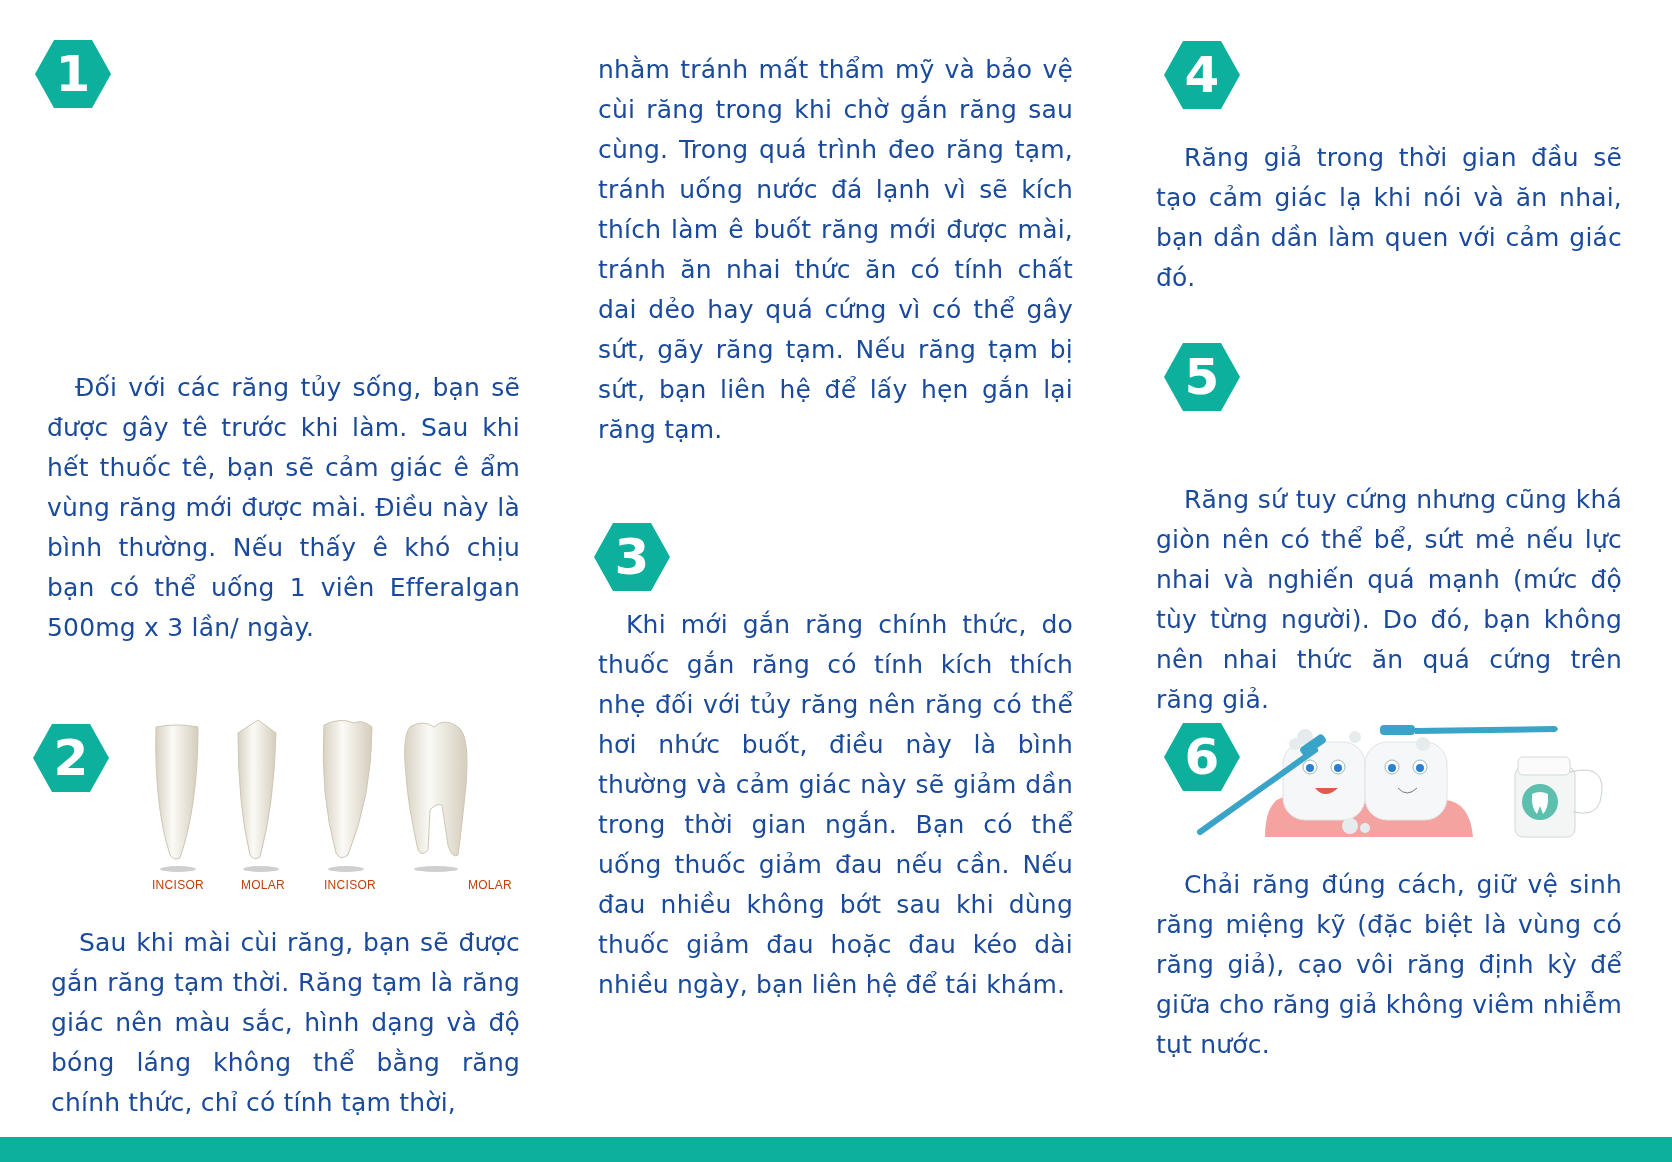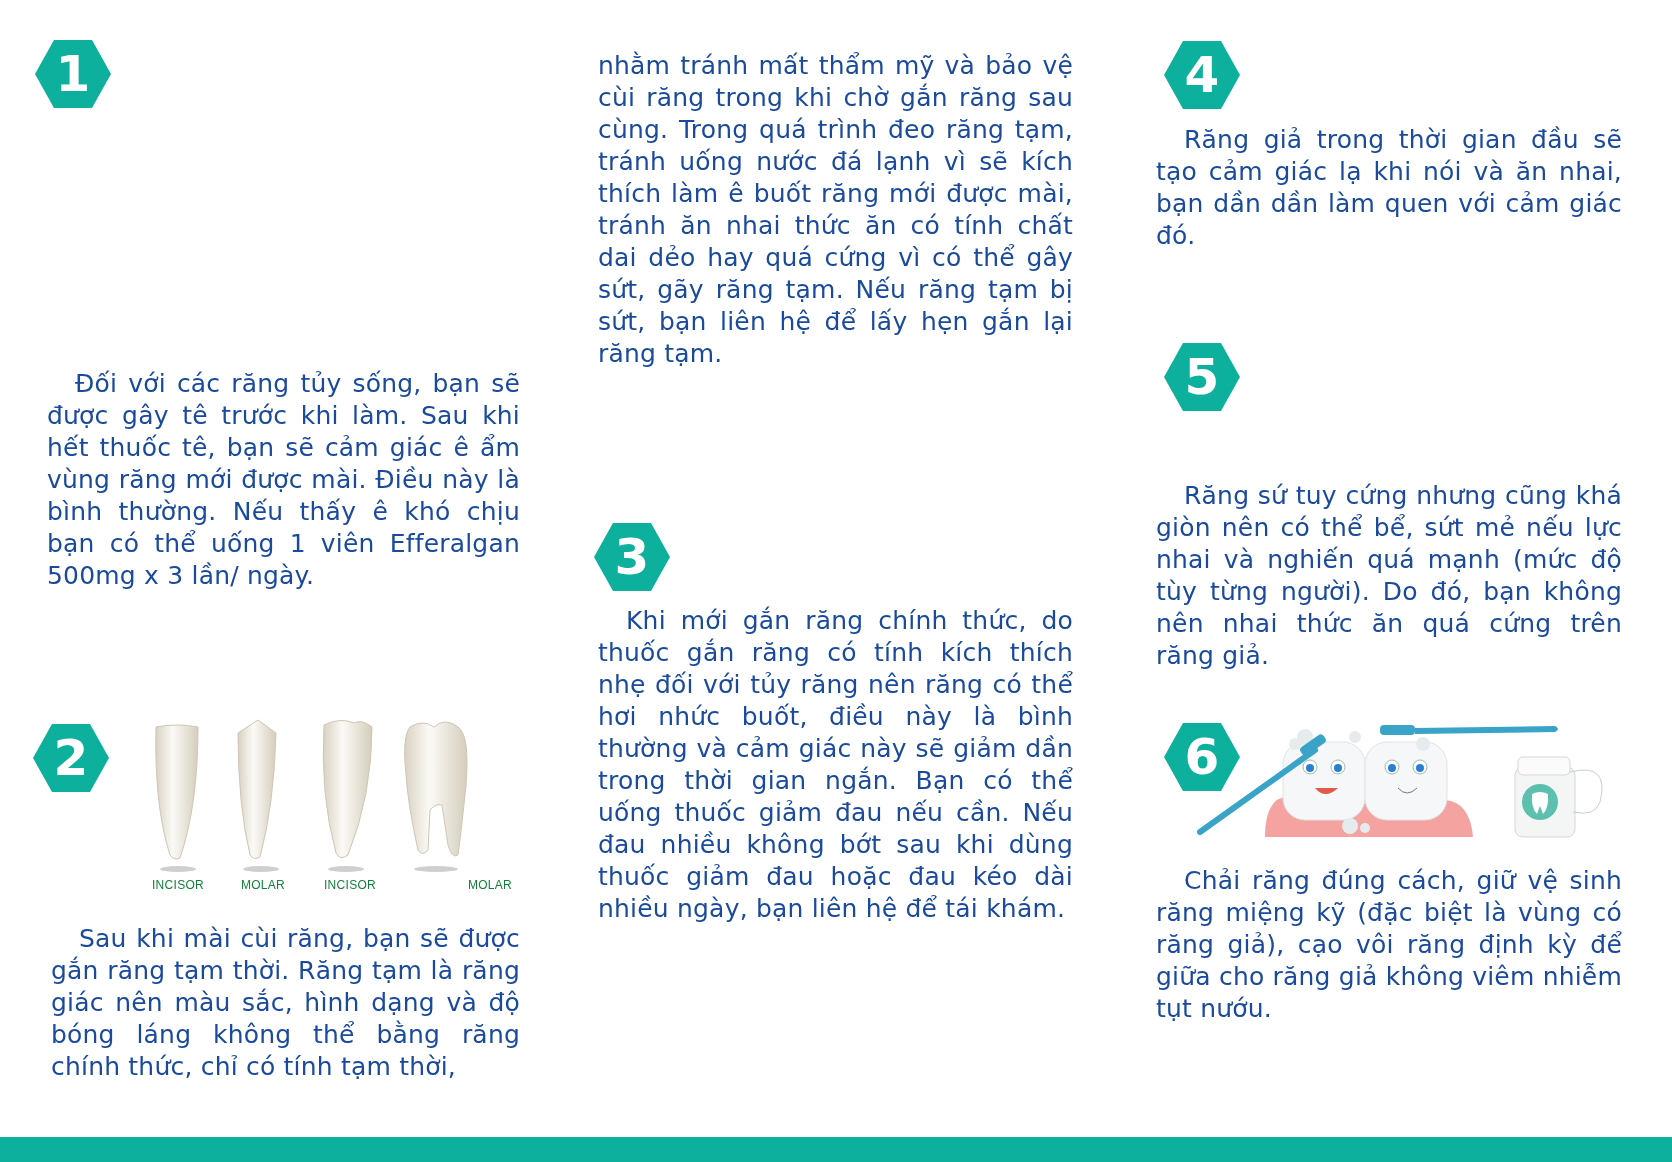--- a/index.html
+++ b/index.html
@@ -3,27 +3,27 @@
 <meta charset="utf-8">
 <style>
   html, body { margin:0; padding:0; background:#ffffff; }
   body { width:1672px; height:1162px; position:relative; overflow:hidden;
          font-family:"DejaVu Sans", "Liberation Sans", sans-serif; }
   .hex { position:absolute; width:76px; height:68px; }
   .hex svg { position:absolute; left:0; top:0; }
   .hex .num { position:absolute; left:0; top:0; width:76px; height:68px; line-height:68px;
               text-align:center; color:#fff; font-weight:bold; font-size:50px;
               font-family:"DejaVu Sans", sans-serif; }
-  .para { position:absolute; color:#1a4a9c; font-size:25px; line-height:32px;
+  .para { position:absolute; color:#1a4a9c; font-size:25px; line-height:40px;
           text-align:justify; text-align-last:left; margin:0; letter-spacing:0.2px; }
   .para.indent { text-indent:28px; }
   .photo { position:absolute; overflow:hidden; }
   .teeth { position:absolute; }
   .tooth-label { position:absolute; font-family:"Liberation Sans", sans-serif; font-size:12px;
-                 color:#15803d; letter-spacing:0.3px; transform:translateX(-50%); white-space:nowrap; }
+                 color:#c2410c; letter-spacing:0.3px; transform:translateX(-50%); white-space:nowrap; }
   .bottom-bar { position:absolute; left:0; top:1137px; width:1672px; height:25px; background:#0db09c; }
 </style>
 </head>
 <body>
 
 <div class="hex" style="left:35px; top:40px;">
   <svg width="76" height="68" viewBox="0 0 76 68">
       <polygon points="19,0 57,0 76,34 57,68 19,68 0,34" fill="#0db09c"></polygon>
     </svg>
   <div class="num">1</div>
@@ -109,21 +109,21 @@
 
 <p class="para indent" style="left:598px; top:605px; width:475px;">Khi mới gắn răng chính thức, do thuốc gắn răng có tính kích thích nhẹ đối với tủy răng nên răng có thể hơi nhức buốt, điều này là bình thường và cảm giác này sẽ giảm dần trong thời gian ngắn. Bạn có thể uống thuốc giảm đau nếu cần. Nếu đau nhiều không bớt sau khi dùng thuốc giảm đau hoặc đau kéo dài nhiều ngày, bạn liên hệ để tái khám.</p>
 
 <div class="hex" style="left:1164px; top:41px;">
   <svg width="76" height="68" viewBox="0 0 76 68">
       <polygon points="19,0 57,0 76,34 57,68 19,68 0,34" fill="#0db09c"></polygon>
     </svg>
   <div class="num">4</div>
 </div>
 
-<p class="para indent" style="left:1156px; top:124px; width:466px;">Răng giả trong thời gian đầu sẽ tạo cảm giác lạ khi nói và ăn nhai, bạn dần dần làm quen với cảm giác đó.</p>
+<p class="para indent" style="left:1156px; top:138px; width:466px;">Răng giả trong thời gian đầu sẽ tạo cảm giác lạ khi nói và ăn nhai, bạn dần dần làm quen với cảm giác đó.</p>
 
 <div class="hex" style="left:1164px; top:343px;">
   <svg width="76" height="68" viewBox="0 0 76 68">
       <polygon points="19,0 57,0 76,34 57,68 19,68 0,34" fill="#0db09c"></polygon>
     </svg>
   <div class="num">5</div>
 </div>
 
 <p class="para indent" style="left:1156px; top:440px; width:466px;margin-top:40px;">Răng sứ tuy cứng nhưng cũng khá giòn nên có thể bể, sứt mẻ nếu lực nhai và nghiến quá mạnh (mức độ tùy từng người). Do đó, bạn không nên nhai thức ăn quá cứng trên răng giả.</p>
 
@@ -168,15 +168,15 @@
     <path d="M220 6 L360 4 Q366 7 360 10 L220 12 Z" fill="#3aa3c8"></path>
 
     <rect x="320" y="45" width="60" height="70" rx="8" fill="#f4f6f6" stroke="#d2d8d8"></rect>
     <rect x="323" y="35" width="52" height="18" rx="5" fill="#fbfbfb" stroke="#d2d8d8"></rect>
     <circle cx="345" cy="80" r="18" fill="#5dbfae"></circle>
     <path d="M337 72 Q345 68 353 72 Q354 86 348 92 L345 84 L342 92 Q336 86 337 72 Z" fill="#fff"></path>
     <path d="M375 50 Q415 40 405 80 Q400 95 378 90" stroke="#c8d0d0" fill="none"></path>
   </svg>
 </div>
 
-<p class="para indent" style="left:1156px; top:865px; width:466px;">Chải răng đúng cách, giữ vệ sinh răng miệng kỹ (đặc biệt là vùng có răng giả), cạo vôi răng định kỳ để giữa cho răng giả không viêm nhiễm tụt nướu.</p>
+<p class="para indent" style="left:1156px; top:865px; width:466px;">Chải răng đúng cách, giữ vệ sinh răng miệng kỹ (đặc biệt là vùng có răng giả), cạo vôi răng định kỳ để giữa cho răng giả không viêm nhiễm tụt nước.</p>
 
 <div class="bottom-bar"></div>
 
 </body></html>

